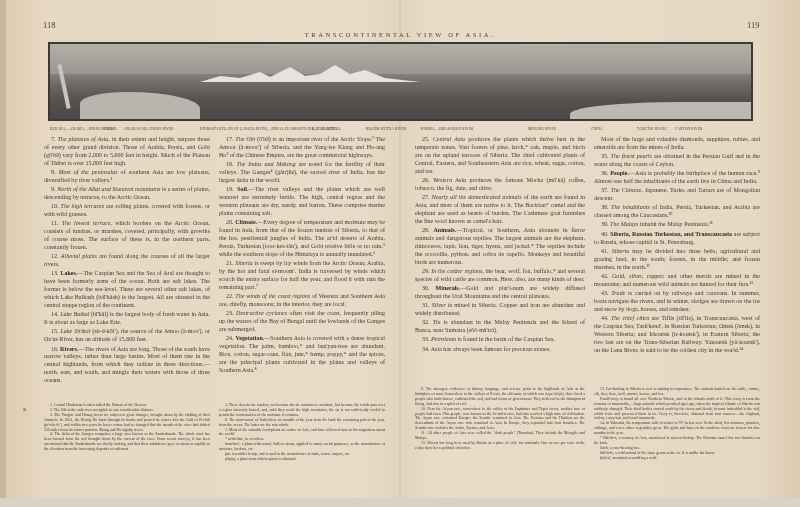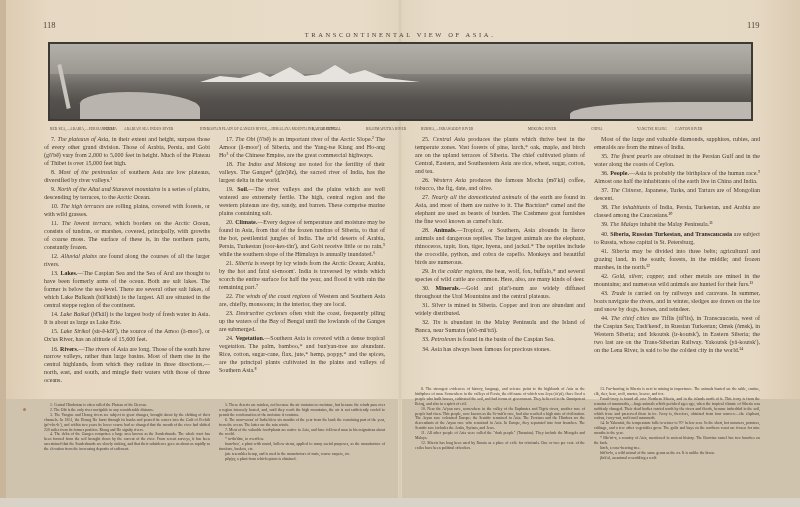--- a/index.html
+++ b/index.html
@@ -1,17 +1,17 @@
 <!DOCTYPE html>
 <html><head>
 <meta charset="utf-8">
 <style>
   html,body{margin:0;padding:0;}
   body{width:800px;height:507px;overflow:hidden;background:#cfc3ae;font-family:"Liberation Serif",serif;color:#3a3530;}
-  .spread{position:absolute;left:0;top:0;width:800px;height:399px;background:linear-gradient(90deg,#ddc9b0 0%,#e6d8c2 6%,#e8dcc8 45%,#e2d5bf 50%,#e8dcc8 55%,#e6d9c4 94%,#dccab2 100%);}
+  .spread{position:absolute;left:0;top:0;width:800px;height:507px;background:linear-gradient(90deg,#ddc9b0 0%,#e6d8c2 6%,#e8dcc8 45%,#e2d5bf 50%,#e8dcc8 55%,#e6d9c4 94%,#dccab2 100%);}
   .left-edge{position:absolute;left:0;top:0;width:6px;height:507px;background:#c9b59a;}
   .bottom-strip{position:absolute;left:0;top:498px;width:800px;height:9px;background:#d9d2c6;}
   .pageno{position:absolute;top:20px;font-size:8.5px;color:#4a4238;}
   .pageno.left{left:43px;}
   .pageno.right{left:747px;}
   .runhead{position:absolute;top:31px;left:0;width:800px;text-align:center;font-size:6.5px;letter-spacing:2.6px;color:#4a4238;}
   .pano{position:absolute;left:48px;top:42px;width:705px;height:79px;border:2px solid #3d3a36;box-sizing:border-box;overflow:hidden;
     background:linear-gradient(180deg,#a9a59f 0%,#8d8984 35%,#6c6964 55%,#55524e 75%,#4b4845 100%);}
   .pano .sky{position:absolute;left:0;top:0;width:100%;height:40%;background:linear-gradient(180deg,#b3afa9,#9a9690);}
   .pano .peaks{position:absolute;left:150px;top:20px;width:220px;height:18px;}

